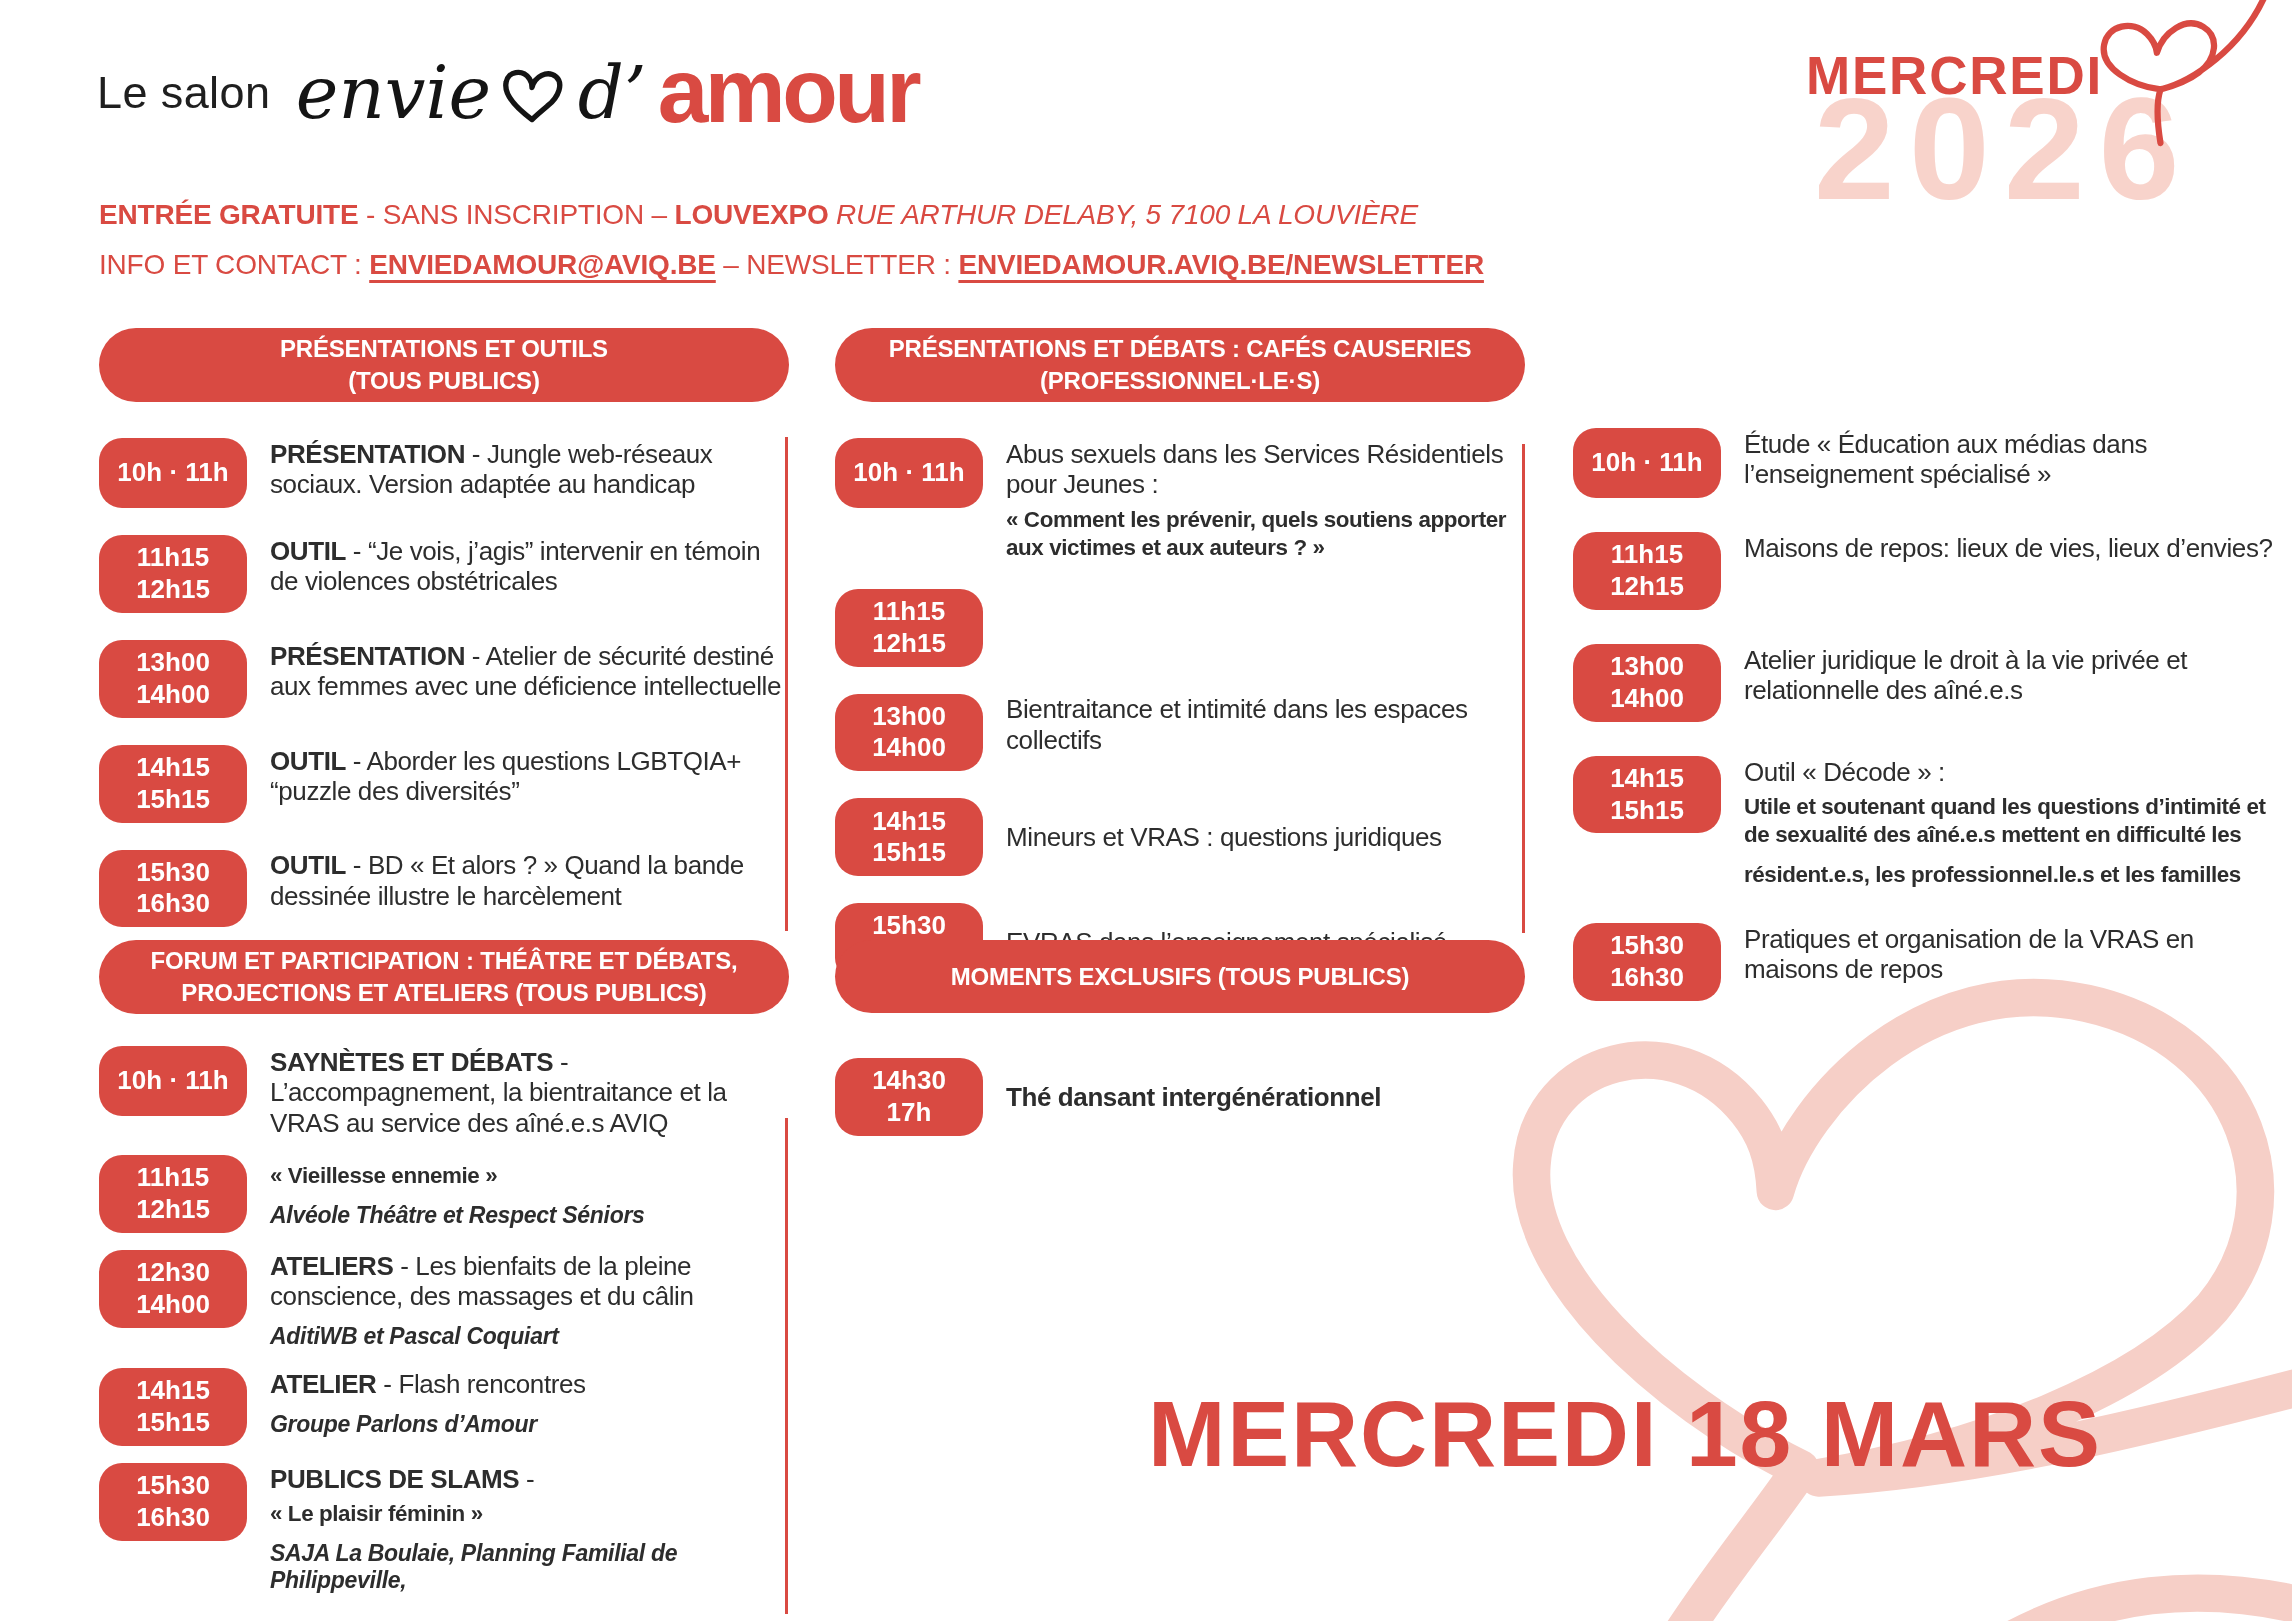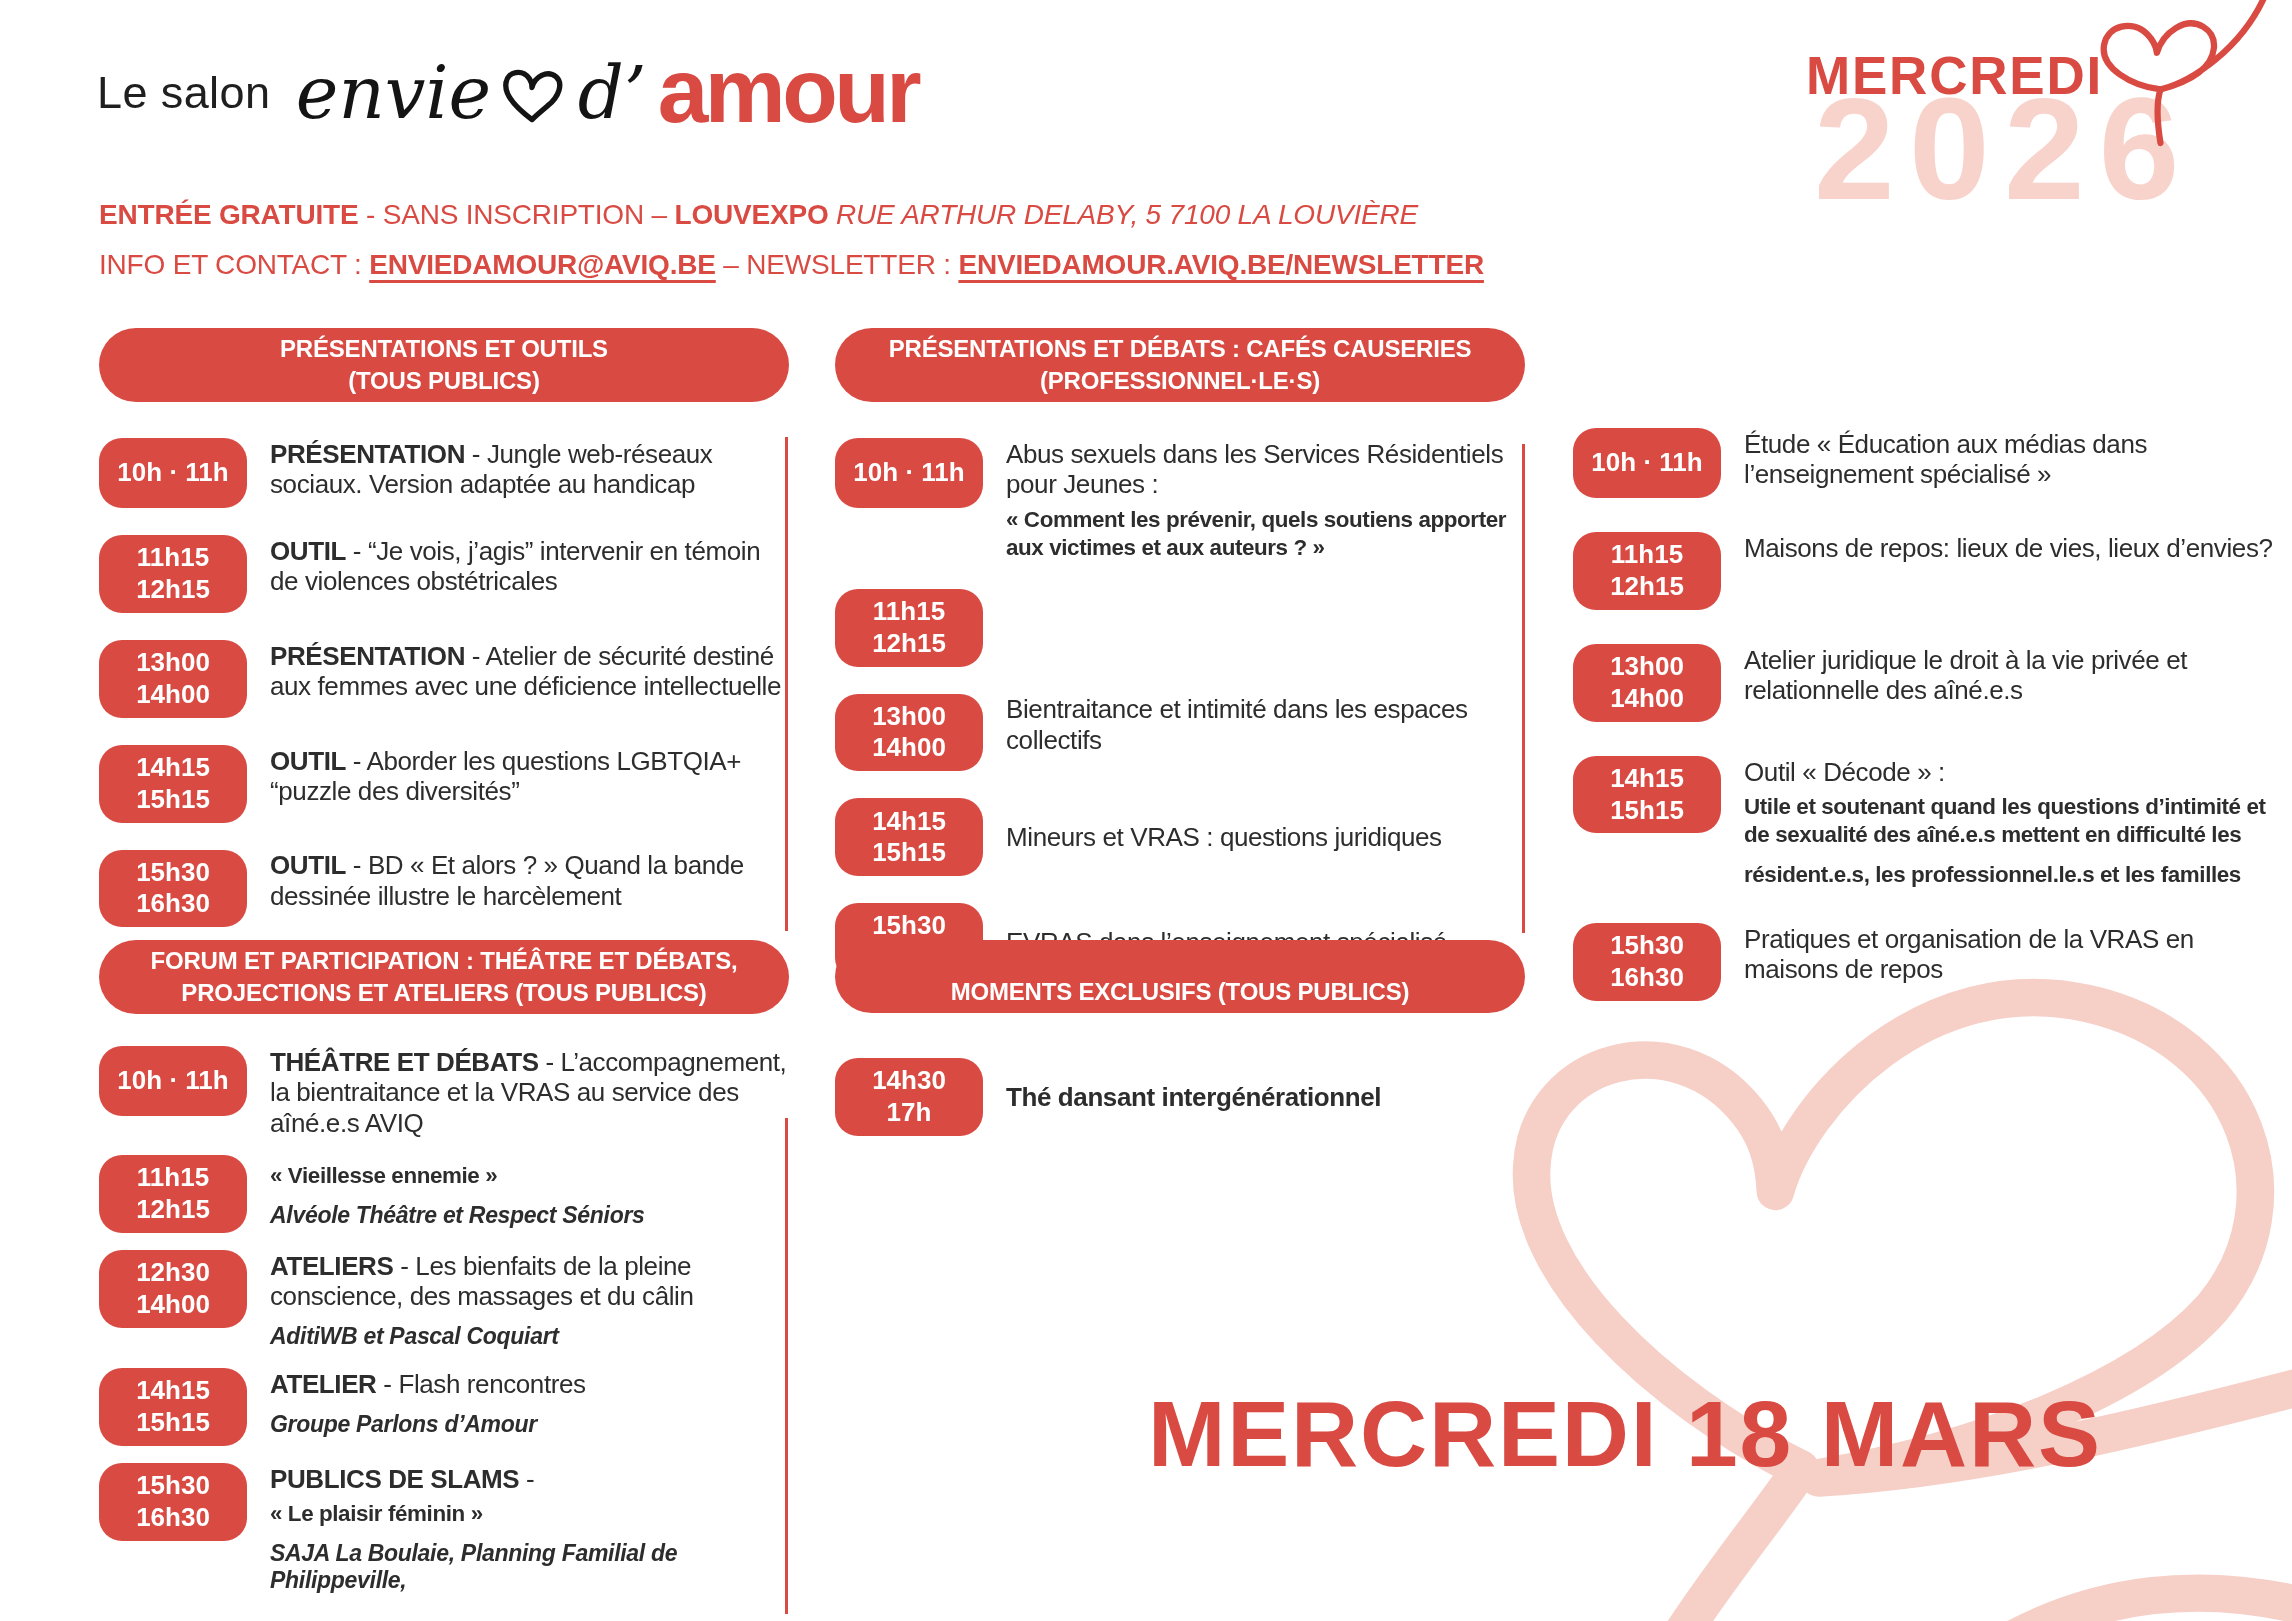--- a/index.html
+++ b/index.html
@@ -33,21 +33,21 @@
   .prog-year{position:absolute;left:1814px;top:77px;font-size:145px;font-weight:bold;color:var(--pink-2026);letter-spacing:14.3px;line-height:1;}
   
   .col{position:absolute;z-index:1;}
   #col1-top{left:99px;top:328px;width:690px;}
   #col2-top{left:835px;top:328px;width:690px;}
   #col3    {left:1573px;top:428px;width:720px;}
   #col1-bot{left:99px;top:940px;width:690px;}
   #col2-bot{left:835px;top:940px;width:690px;}
   .pill{
     background:var(--red);color:#fff;border-radius:39px;min-height:73px;
-    display:flex;flex-direction:column;justify-content:flex-end;align-items:center;
+    display:flex;flex-direction:column;justify-content:center;align-items:center;
     text-align:center;font-weight:bold;font-size:24px;line-height:1.32;
     letter-spacing:-0.2px;padding:5.4px 19.7px;box-sizing:border-box;
   }
   .items{display:flex;flex-direction:column;gap:27px;margin-top:36px;}
   #col3 .items{margin-top:0;gap:34px;}
   #col1-bot .items{gap:17px;margin-top:32px;}
   #col2-bot .items{margin-top:45px;}
   .row{display:flex;gap:23px;align-items:flex-start;}
   .row.center{align-items:center;}
   .badge{
@@ -288,21 +288,21 @@
       <div class="pill">
         <div>FORUM ET PARTICIPATION : THÉÂTRE ET DÉBATS,</div>
         <div>PROJECTIONS ET ATELIERS (TOUS PUBLICS)</div>
       </div>
       <div class="items">
         <div class="row">
           <div class="badge">
             <div>10h · 11h</div>
           </div>
           <div class="tx">
-            <p class="title"><strong>THÉÂTRE ET DÉBATS</strong><span> - L’accompagnement, la bientraitance et la VRAS au service des aîné.e.s AVIQ</span></p>
+            <p class="title"><strong>SAYNÈTES ET DÉBATS</strong><span> - L’accompagnement, la bientraitance et la VRAS au service des aîné.e.s AVIQ</span></p>
           </div>
         </div>
         <div class="row">
           <div class="badge">
             <div>11h15</div>
             <div>12h15</div>
           </div>
           <div class="tx">
             <p class="sub">« Vieillesse ennemie »</p>
             <p class="credit">Alvéole Théâtre et Respect Séniors</p>

